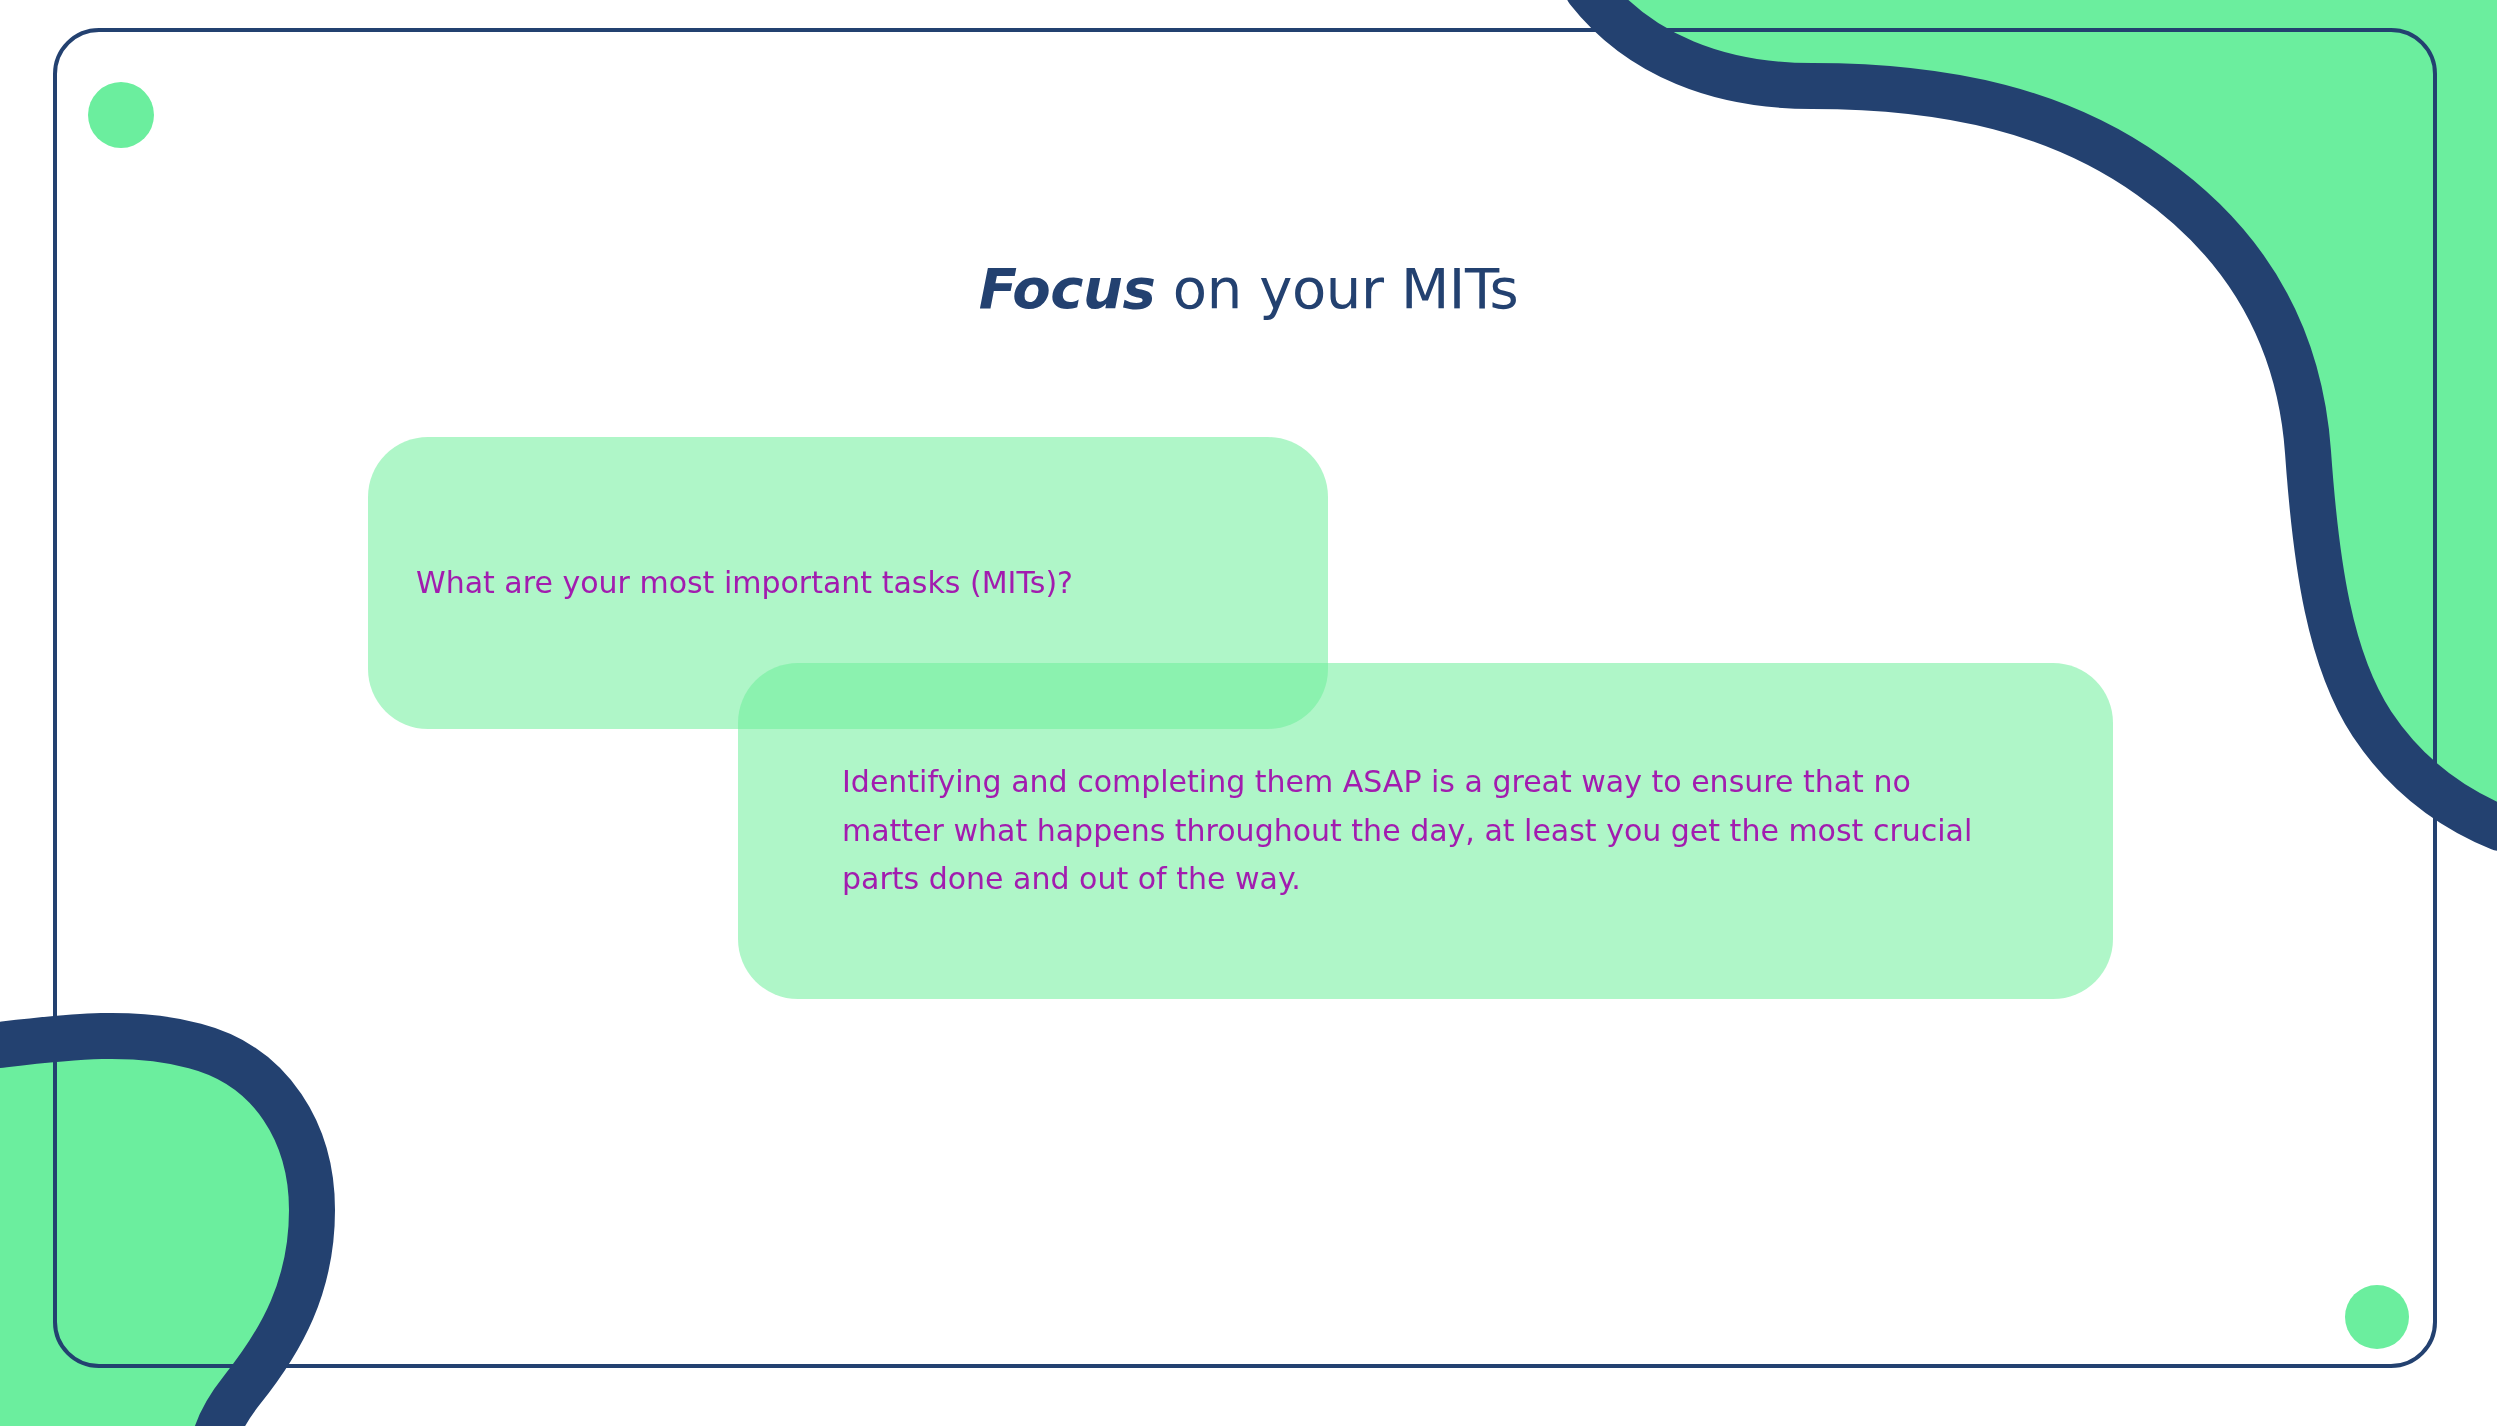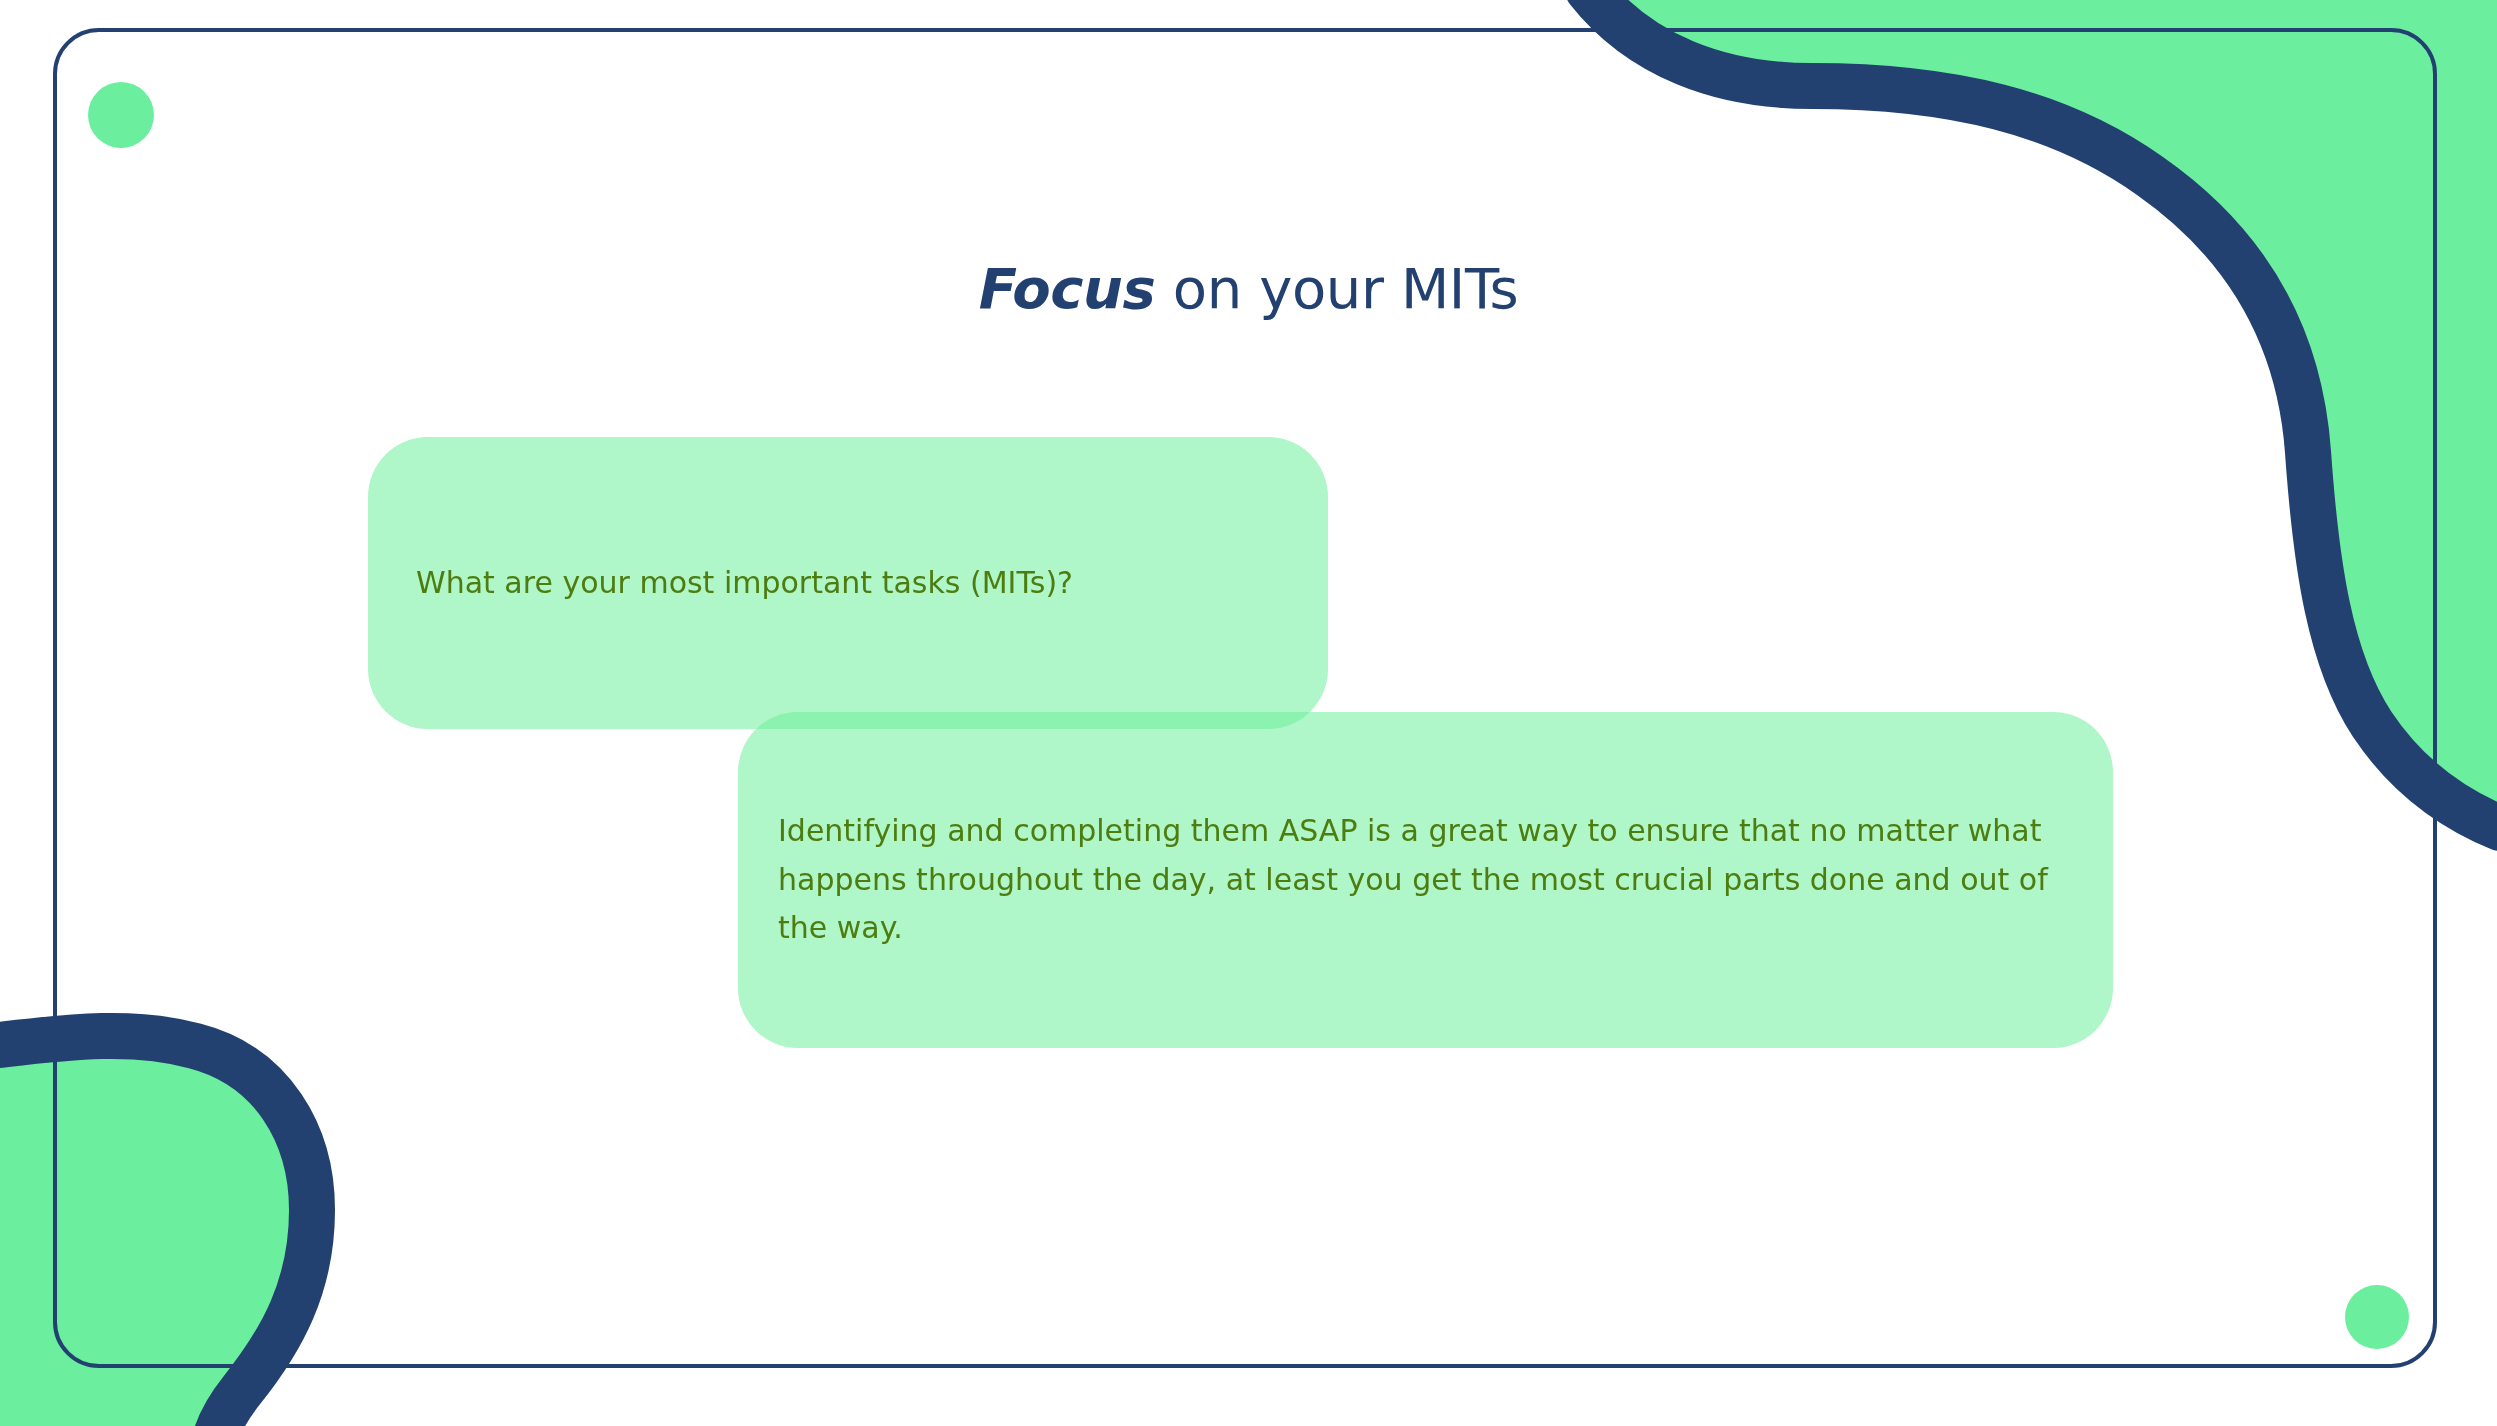--- a/index.html
+++ b/index.html
@@ -91,45 +91,45 @@
     font-weight: 400;
     font-style: normal;
   }
 
   
   .card {
     position: absolute;
     background: rgba(110, 238, 155, 0.55);
     border-radius: 60px;
     box-sizing: border-box;
-    color: #4d7c0f;
+    color: #a21caf;
     font-family: "DejaVu Sans", sans-serif;
     display: flex;
     align-items: center;
   }
 
   .card-question {
     left: 368px;
     top: 437px;
     width: 960px;
     height: 292px;
     padding: 0 48px;
     z-index: 2;
   }
   .card-question .card-text {
     font-size: 30px;
     line-height: 1.42;
   }
 
   .card-answer {
     left: 738px;
-    top: 712px;
+    top: 663px;
     width: 1375px;
     height: 336px;
-    padding: 0 40px;
+    padding: 0 104px;
     z-index: 3;
   }
   .card-answer .card-text {
     font-size: 30px;
     line-height: 1.62;
   }
 
   .card-text {
     margin: 0;
     display: block;

